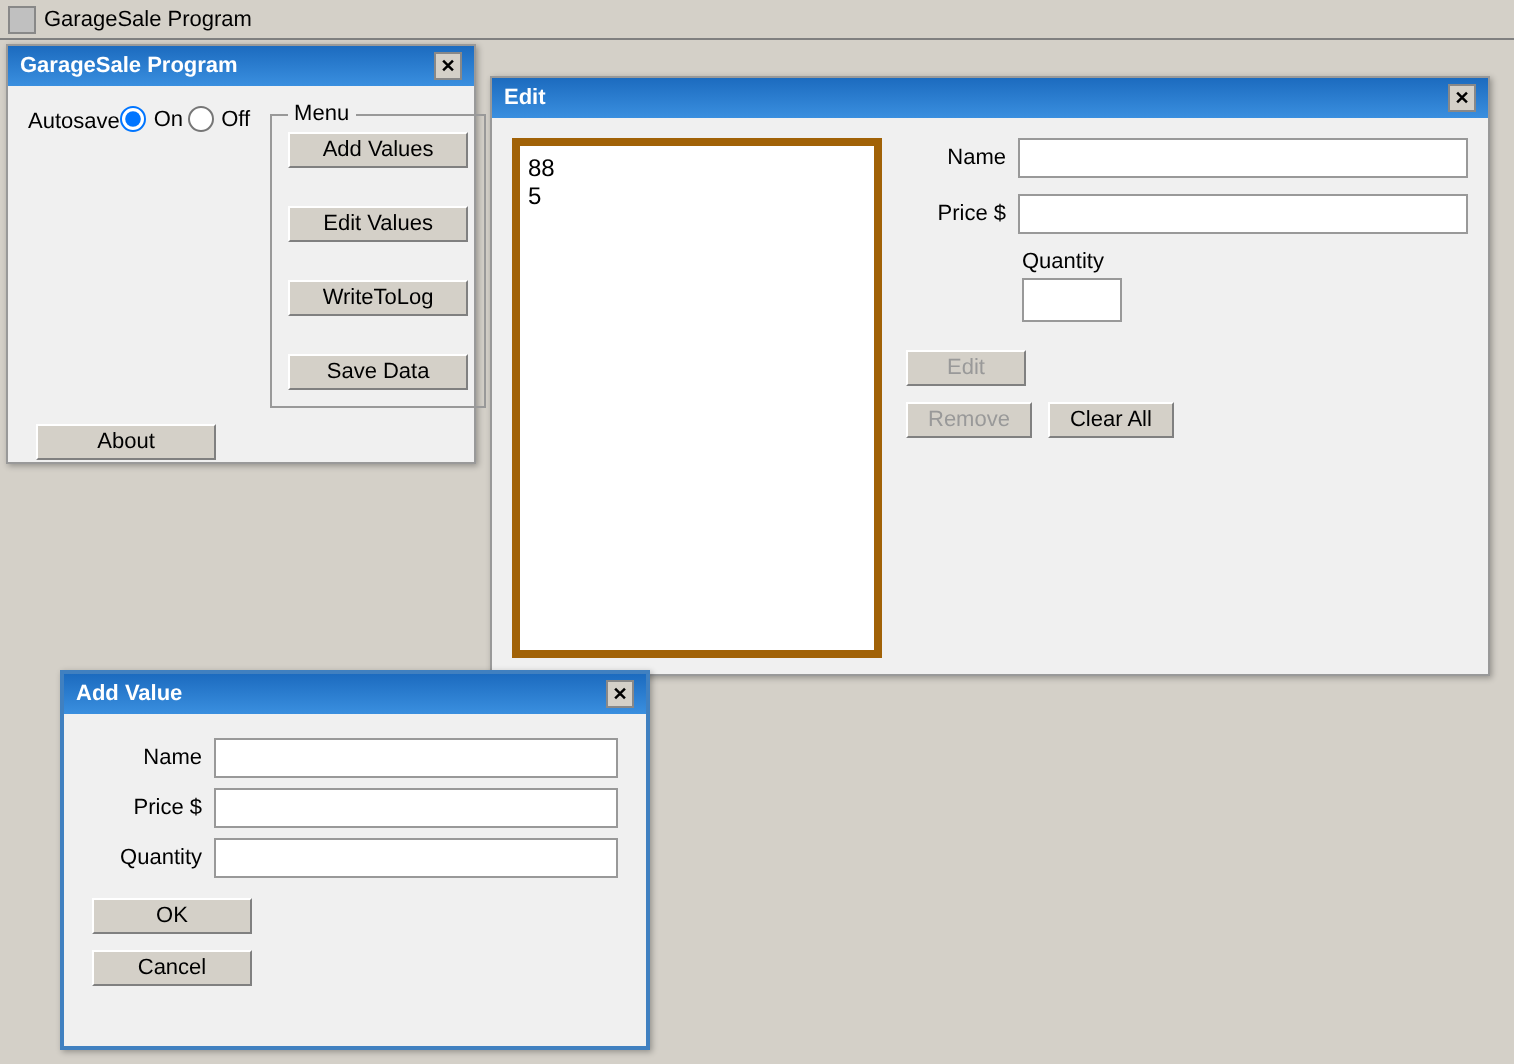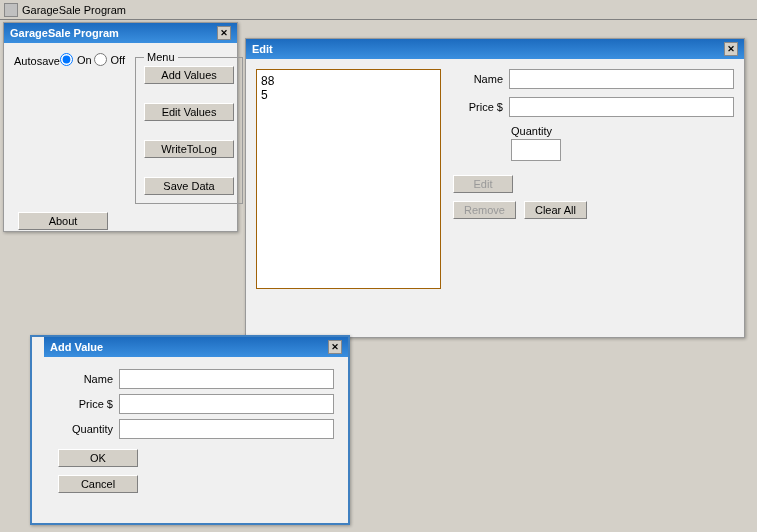--- a/index.html
+++ b/index.html
@@ -130,23 +130,23 @@
 
     .edit-content {
       display: flex;
       padding: 10px;
       gap: 12px;
       height: calc(100% - 20px);
     }
 
     .edit-listbox {
       width: 185px;
-      height: 220px;
+      height: 260px;
       background: white;
-      border: 1px solid #a16207;
+      border: 4px solid #a16207;
       padding: 4px;
       font-size: 12px;
       overflow-y: auto;
     }
 
     .edit-right {
       flex: 1;
       display: flex;
       flex-direction: column;
       gap: 8px;
@@ -190,25 +190,24 @@
       font-size: 11px;
     }
 
     .btn-disabled {
       color: #999;
     }
 
     
     .addvalue-window {
       top: 335px; left: 30px;
-      width: 320px;
+      width: 295px;
       height: 190px;
       border: 2px solid #4080c0;
       background: #f0f0f0;
-      padding-left: 12px;
     }
 
     .addvalue-titlebar {
       background: linear-gradient(to bottom, #1c6bbf, #3a8fdf);
       color: white;
       padding: 3px 6px;
       font-size: 11px;
       font-weight: bold;
       display: flex;
       align-items: center;

